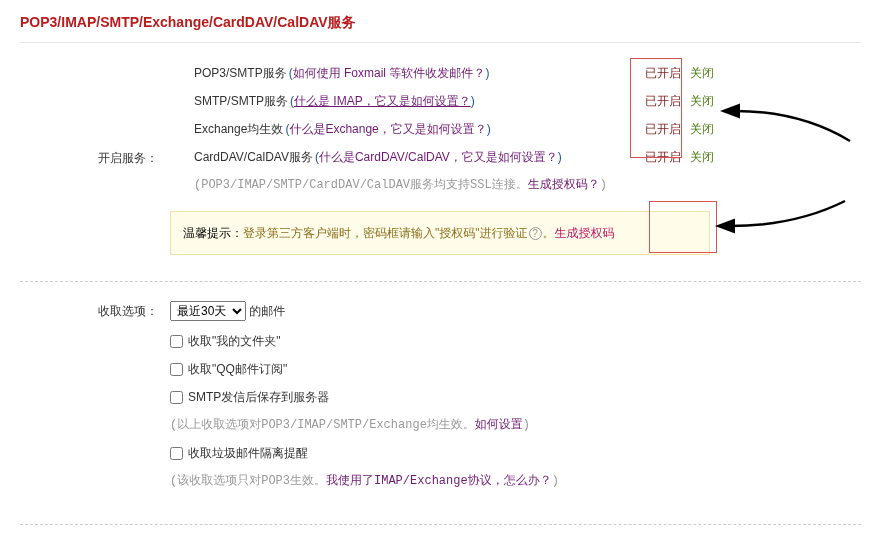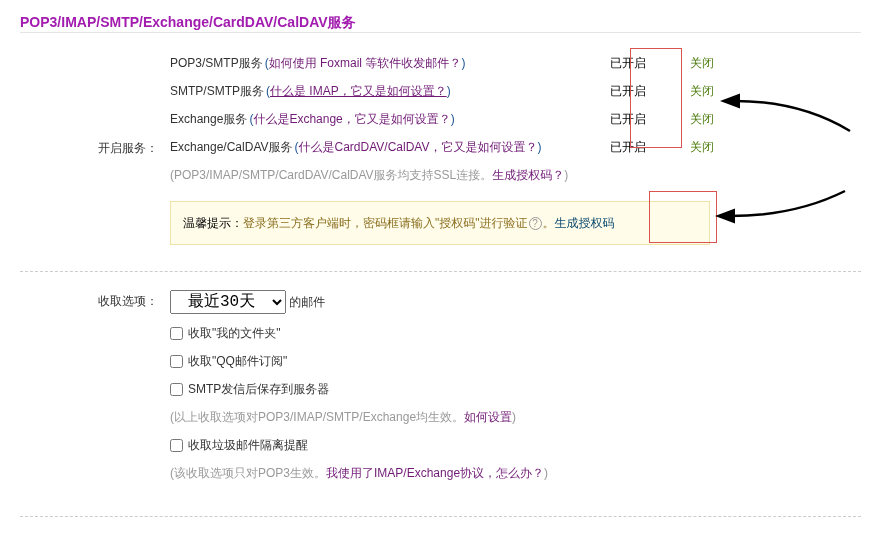--- a/index.html
+++ b/index.html
@@ -8,22 +8,22 @@
     font-family: "Microsoft YaHei", Arial, sans-serif;
     font-size: 12px;
     color: #333;
     background: #fff;
     width: 881px;
   }
   .container { padding: 0 20px 0 20px; }
   .page-title {
     font-size: 14px;
     font-weight: bold;
-    color: #a21caf;
-    padding: 14px 0 0 0;
+    color: #b91c1c;
+    padding: 14px 0 10px 0;
     border-bottom: 1px solid #e5e5e5;
   }
   .section {
     padding: 18px 0 18px 0;
     border-bottom: 1px dashed #ccc;
     position: relative;
   }
   .row {
     display: flex;
     align-items: center;
@@ -39,42 +39,43 @@
   }
   .content-col {
     flex: 1;
     position: relative;
   }
   .service-line {
     display: flex;
     align-items: center;
     margin-bottom: 4px;
     line-height: 24px;
+    margin-left: 24px;
   }
   .service-name {
     color: #333;
   }
   .service-help {
     color: #1e5494;
     margin-left: 2px;
   }
   .link { color: #701a75; cursor: pointer; }
   .underline { text-decoration: underline; }
   .status-col {
     position: absolute;
-    left: 440px;
-    color: #000000;
+    left: 475px;
+    color: #7f1d1d;
   }
   .close-col {
     position: absolute;
     left: 520px;
     color: #4d7c0f;
     cursor: pointer;
   }
-  .gray-text { color: #999; }
+  .gray-text { color: #999; font-family: Liberation Mono, monospace; }
   .hint-box {
     background: #fffcea;
     border: 1px solid #f0e3a9;
     padding: 10px 12px;
     margin-top: 10px;
     display: inline-block;
     width: 540px;
     color: #8b6f1f;
   }
   .hint-orange { color: #000000; }
@@ -85,36 +86,35 @@
     border: 1px solid #999;
     border-radius: 50%;
     text-align: center;
     line-height: 12px;
     font-size: 10px;
     color: #999;
     vertical-align: middle;
     margin: 0 1px;
   }
   .gen-code-link {
-    color: #0c4a6e;
+    color: #be185d;
     cursor: pointer;
   }
   .red-box {
     position: absolute;
     border: 1px solid #d9534f;
     pointer-events: none;
   }
   .arrow {
     position: absolute;
     pointer-events: none;
   }
   select {
-    font-size: 16px;
-    padding: 1px 13px;
-    font-family: Liberation Mono, monospace;
+    font-size: 12px;
+    padding: 1px 2px;
   }
   .checkbox-row {
     display: flex;
     align-items: center;
     margin-bottom: 6px;
     line-height: 22px;
   }
   .checkbox-row input[type="checkbox"] {
     margin: 0 5px 0 0;
     vertical-align: middle;
@@ -144,30 +144,30 @@
         <div class="service-line">
           <span class="service-name">SMTP/SMTP服务</span>
           <span class="service-help">
             <span>(</span><span class="link underline">什么是 IMAP，它又是如何设置？</span><span>)</span>
           </span>
           <span class="status-col">已开启</span>
           <span class="close-col link">关闭</span>
         </div>
 
         <div class="service-line">
-          <span class="service-name">Exchange服务</span>
+          <span class="service-name">Exchange均生效</span>
           <span class="service-help">
             <span>(</span><span class="link">什么是Exchange，它又是如何设置？</span><span>)</span>
           </span>
           <span class="status-col">已开启</span>
           <span class="close-col link">关闭</span>
         </div>
 
         <div class="service-line">
-          <span class="service-name">Exchange/CalDAV服务</span>
+          <span class="service-name">CardDAV/CalDAV服务</span>
           <span class="service-help">
             <span>(</span><span class="link">什么是CardDAV/CalDAV，它又是如何设置？</span><span>)</span>
           </span>
           <span class="status-col">已开启</span>
           <span class="close-col link">关闭</span>
         </div>
 
         <div class="service-line gray-text">
           <span>(POP3/IMAP/SMTP/CardDAV/CalDAV服务均支持SSL连接。</span>
             <span class="link">生成授权码？</span>
@@ -197,21 +197,21 @@
                 <path d="M0,0 L0,6 L8,3 z" fill="#000"></path>
               </marker>
             </defs>
           <path d="M120,5 Q70,30 5,30" stroke="#000" stroke-width="2.5" fill="none" marker-end="url(#ah2)"></path>
         </svg>
       </div>
     </div>
   </div>
 
   <div class="section">
-    <div class="row" style="align-items:flex-start;">
+    <div class="row" style="align-items:flex-end;">
       <div class="label-col">收取选项：</div>
       <div class="content-col">
         <select>
           <option>最近30天</option>
         </select>
         <span>的邮件</span>
       </div>
     </div>
     <div class="row">
       <div class="label-col"></div>

